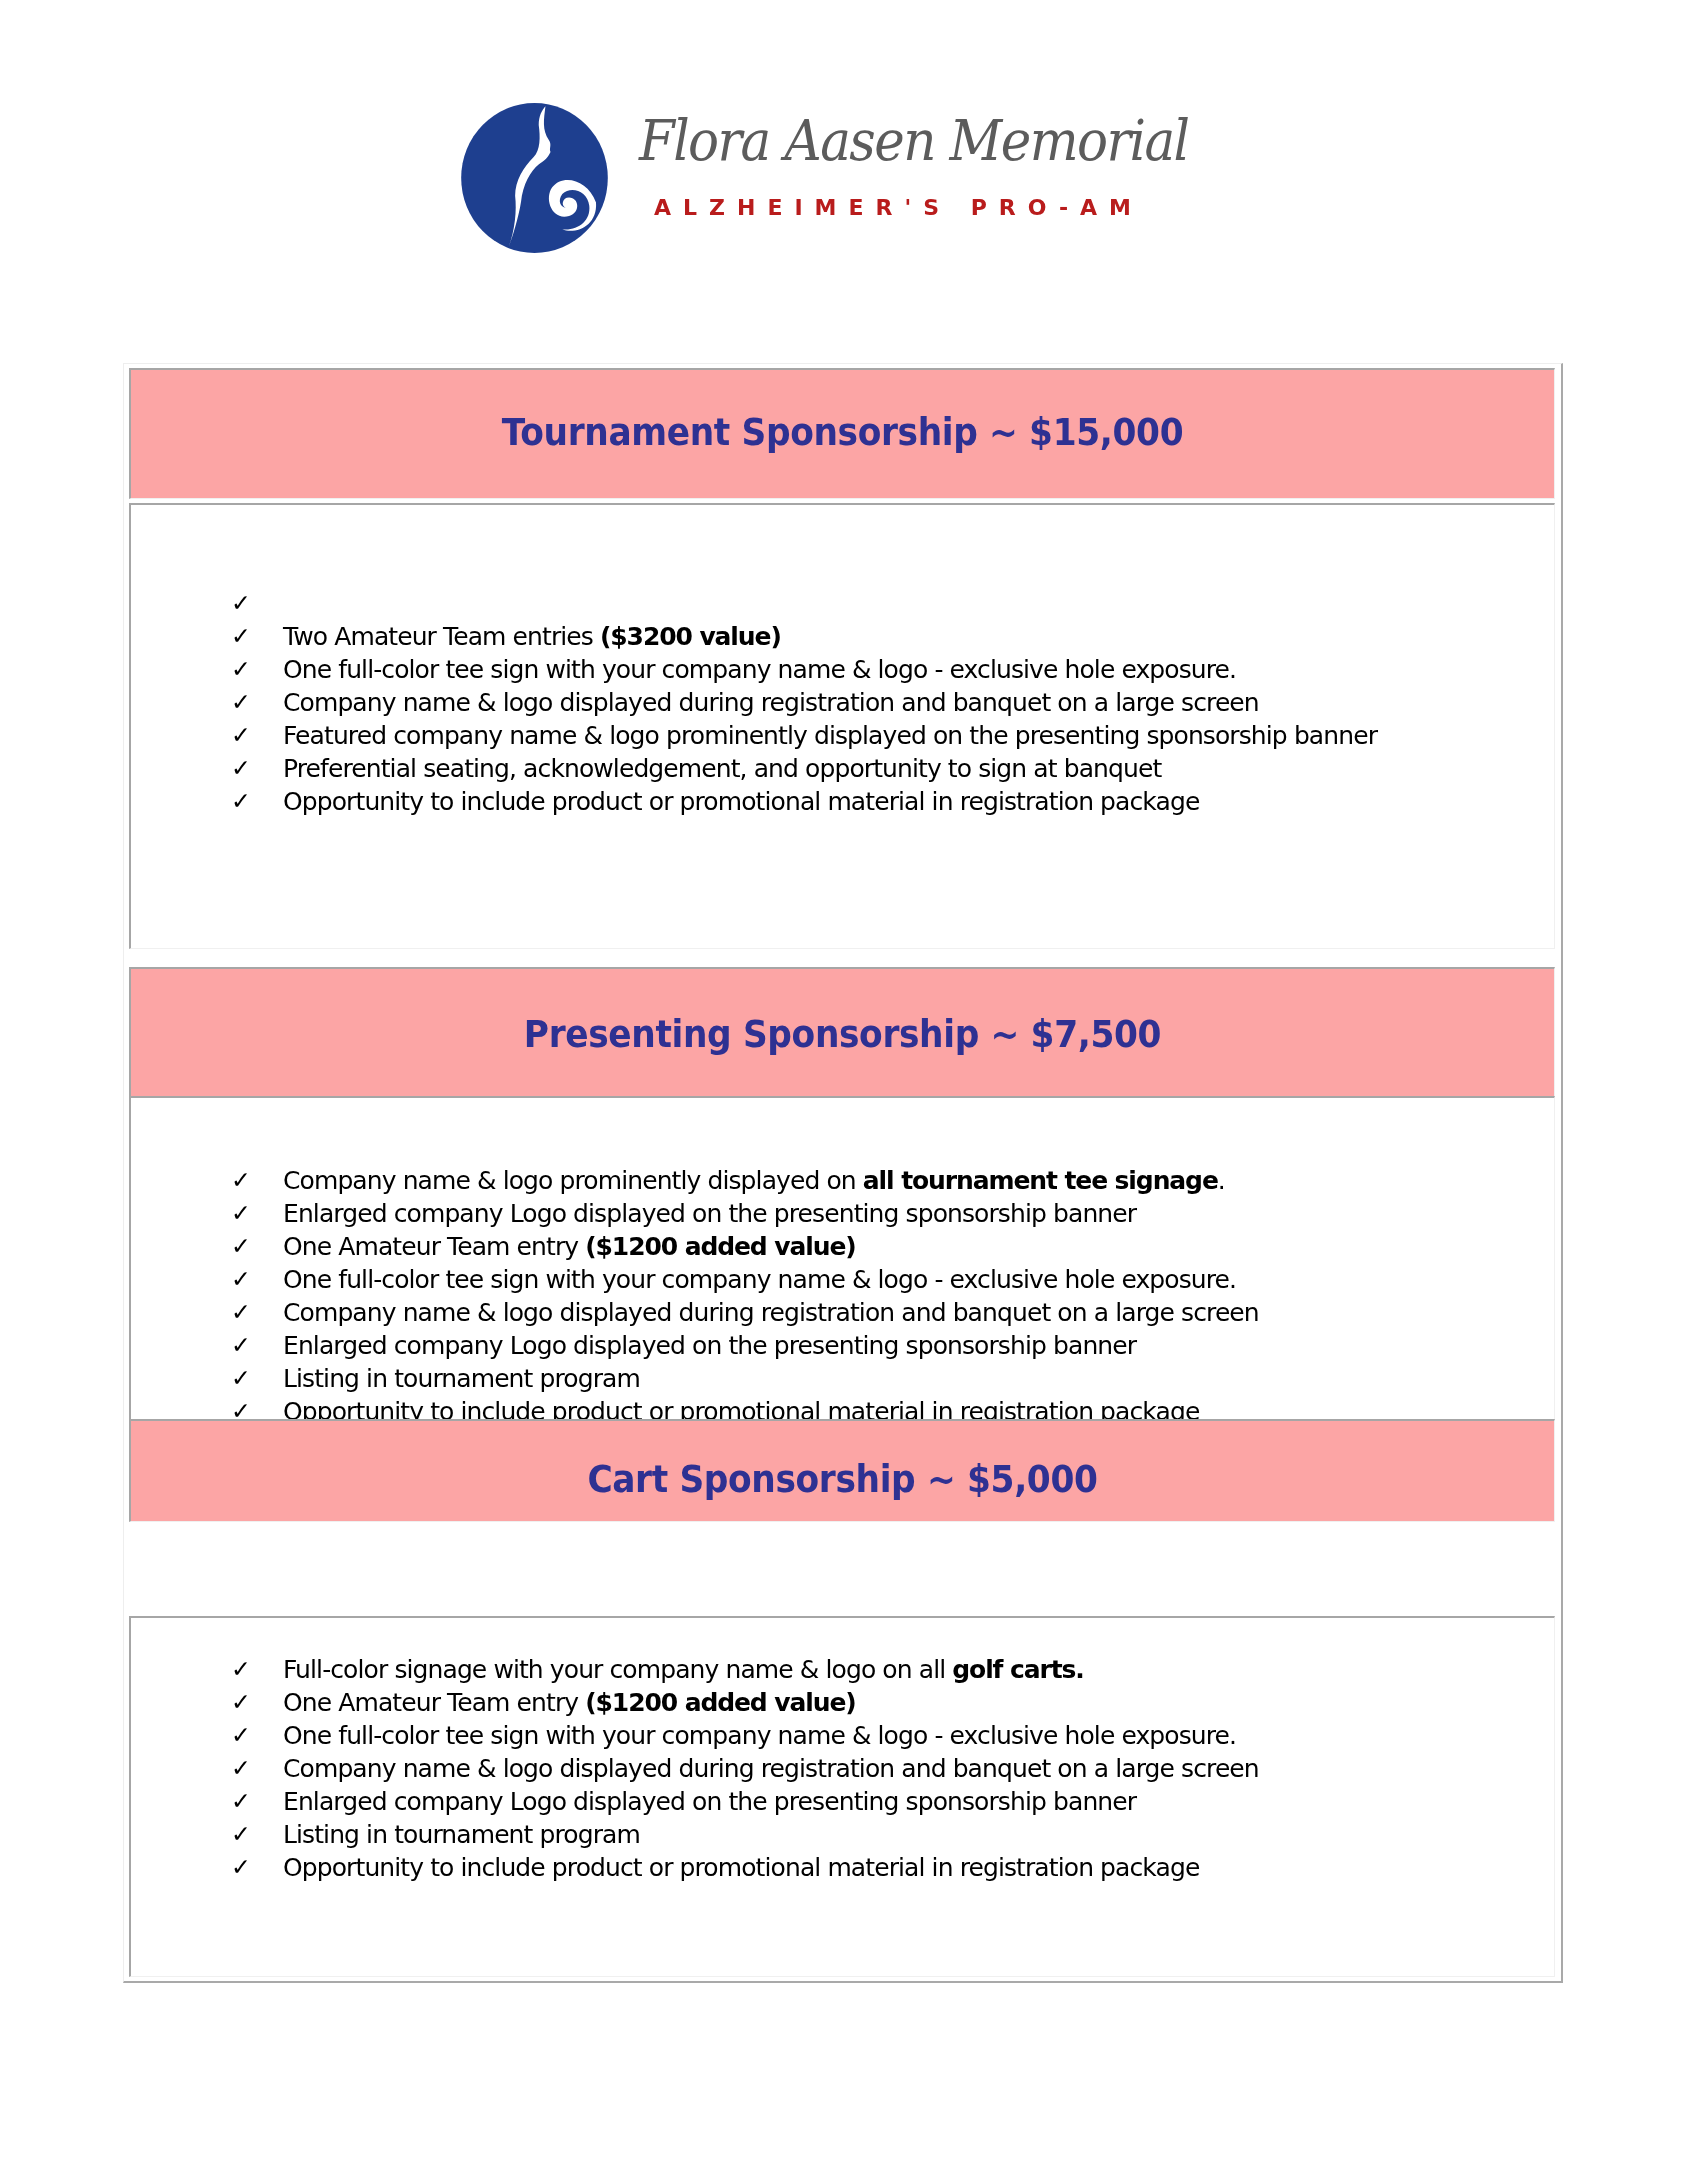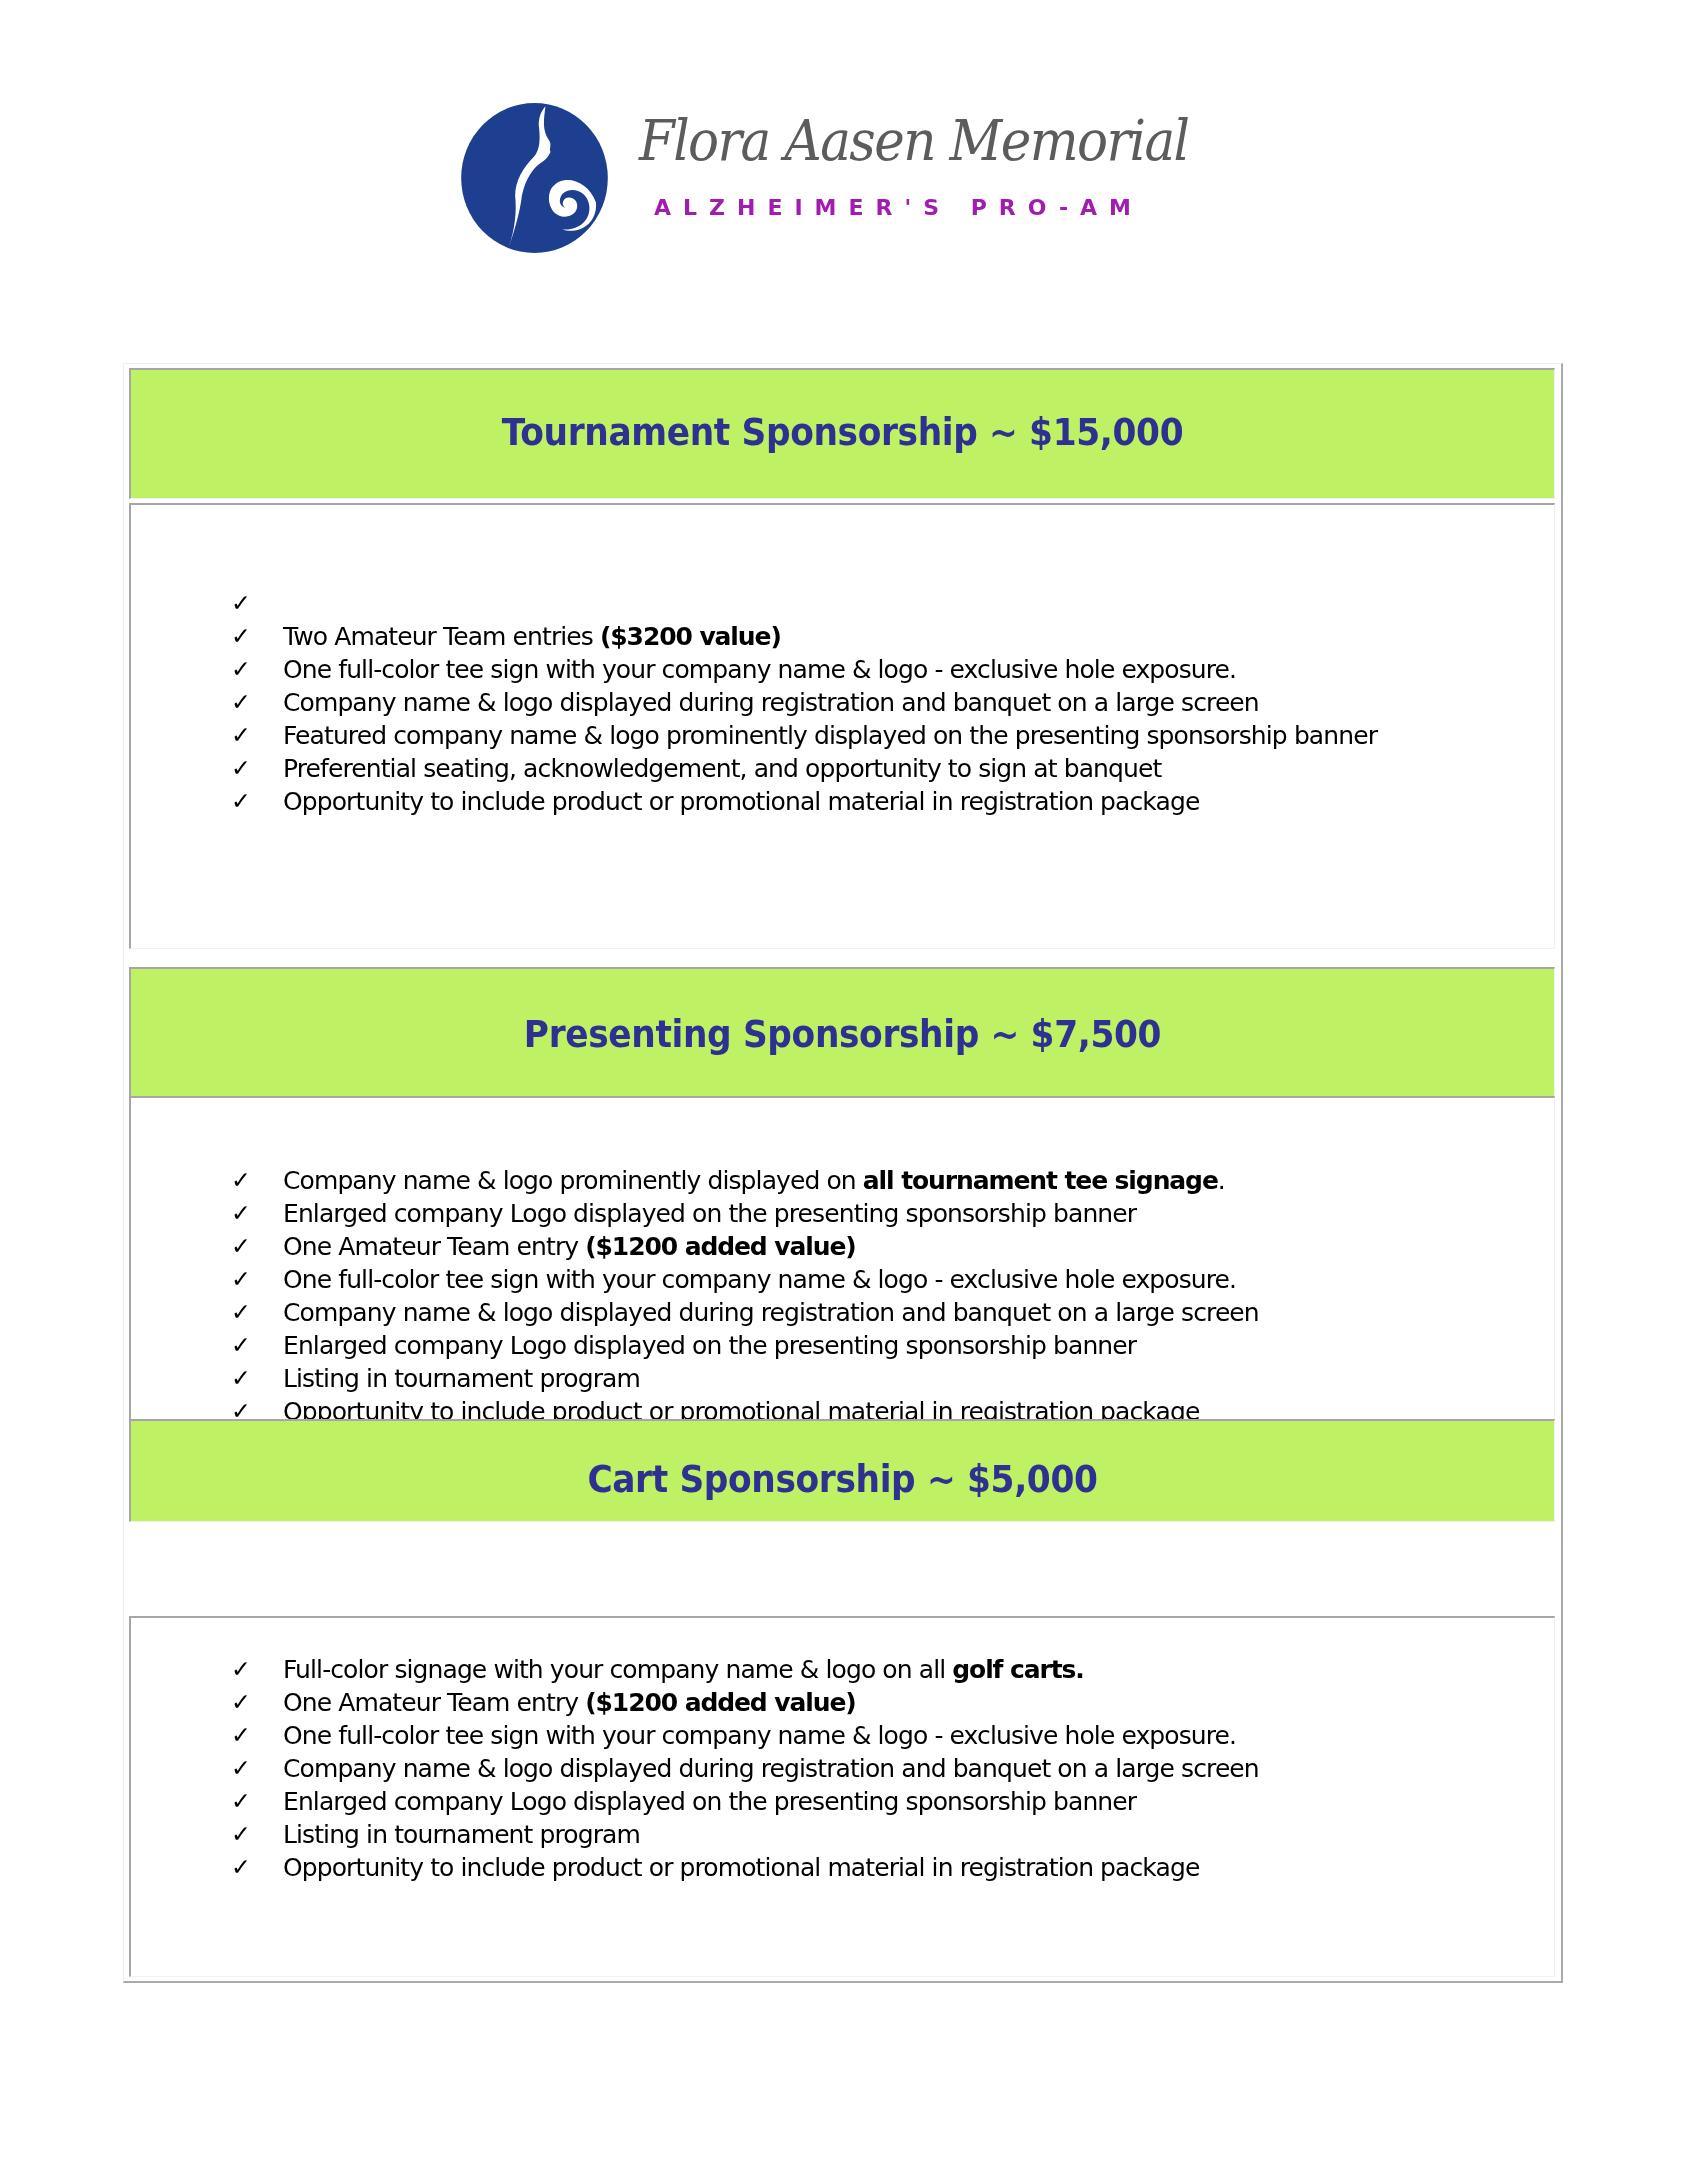--- a/index.html
+++ b/index.html
@@ -8,35 +8,35 @@
     .logo-circle { position: absolute; left: 461px; top: 103px; width: 147px; height: 150px; }
     .logo-title {
       position: absolute; left: 639px; top: 108px; white-space: nowrap;
       font-family: "DejaVu Serif", "Liberation Serif", serif; font-style: italic;
       font-size: 56px; color: #5c5c5c; letter-spacing: -1.7px;
       transform: scaleX(0.92); transform-origin: left top;
     }
     .logo-sub {
       position: absolute; left: 654px; top: 195px; white-space: nowrap;
       font-family: "DejaVu Sans", sans-serif; font-weight: bold;
-      font-size: 22px; color: #a21caf; letter-spacing: 12px;
+      font-size: 22px; color: #b91c1c; letter-spacing: 12px;
     }
 
     .sp-table {
       position: absolute; left: 123px; top: 363px; width: 1440px; height: 1620px;
       box-sizing: border-box;
       border-top: 1.7px solid #eeeeee; border-left: 1.7px solid #eeeeee;
       border-right: 2.5px solid #a9a9a9; border-bottom: 2.5px solid #a9a9a9;
     }
     .cell {
       position: absolute; left: 5px; width: 1426px; box-sizing: border-box;
       border-top: 2.5px solid #a6a6a6; border-left: 2.5px solid #a6a6a6;
       border-right: 1.7px solid #f0f0f0; border-bottom: 1.7px solid #f0f0f0;
     }
-    .cell.head { background: #bef264; }
+    .cell.head { background: #fca5a5; }
     .cell.body { background: #ffffff; }
 
     .head-title {
       position: absolute; left: 0; right: 0; text-align: center;
       font-family: "DejaVu Sans", sans-serif; font-weight: bold;
       font-size: 37px; color: #2e3192; letter-spacing: -0.4px;
       transform: scaleX(0.93);
     }
 
     .items { position: absolute; left: 0; right: 0; margin: 0; padding: 0; list-style: none; }

